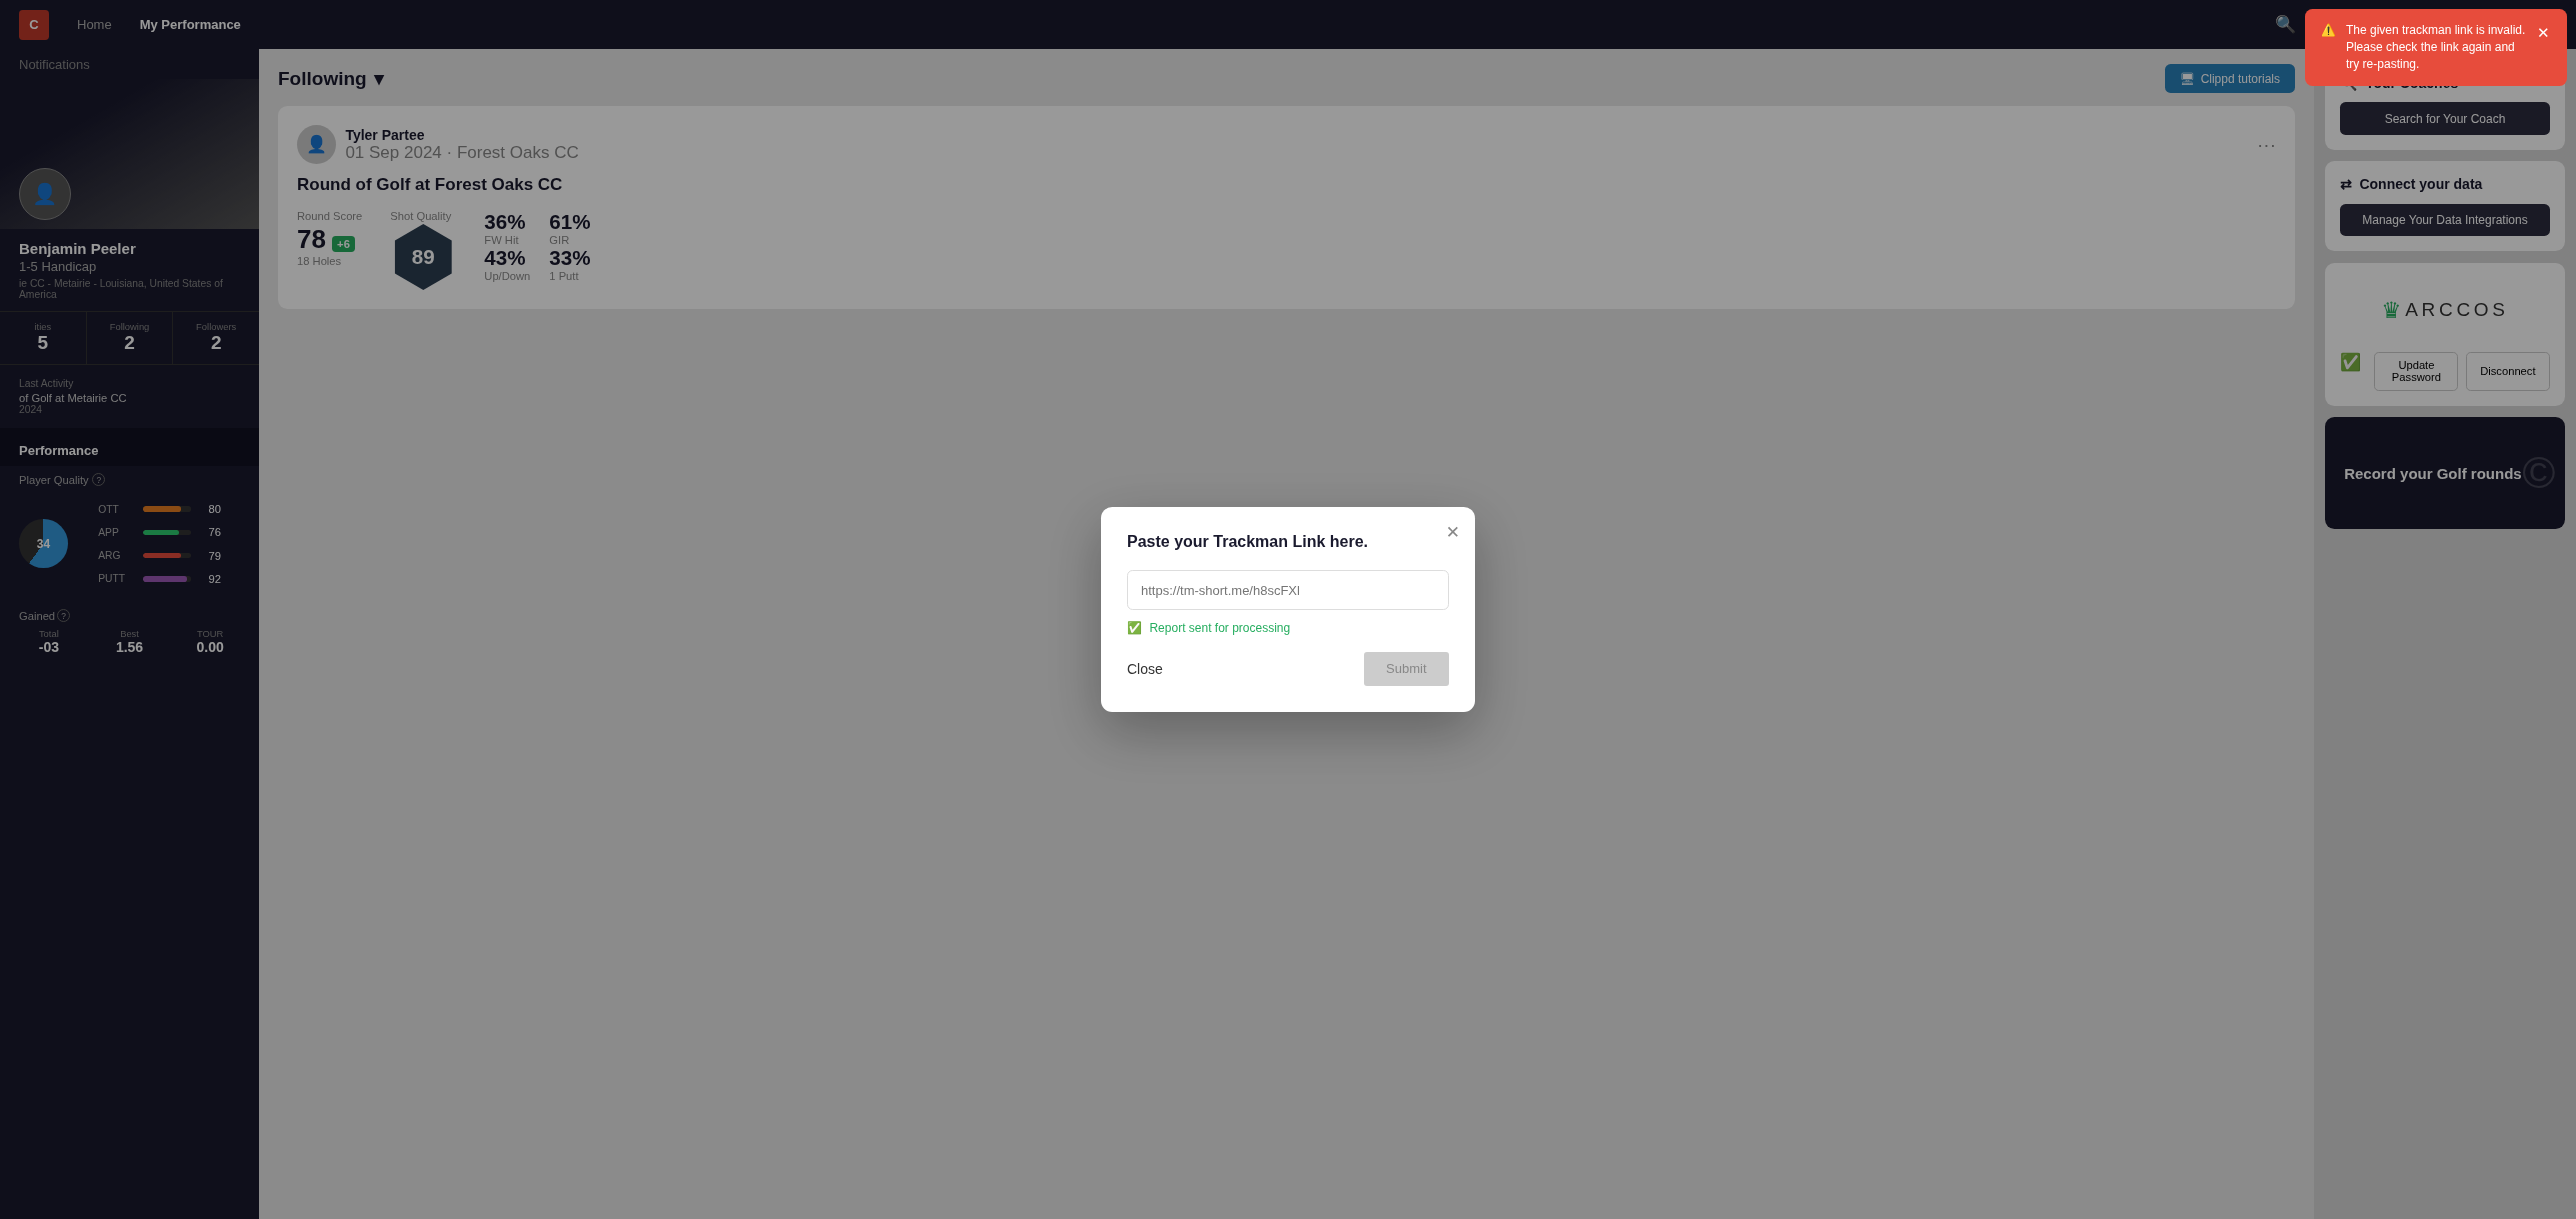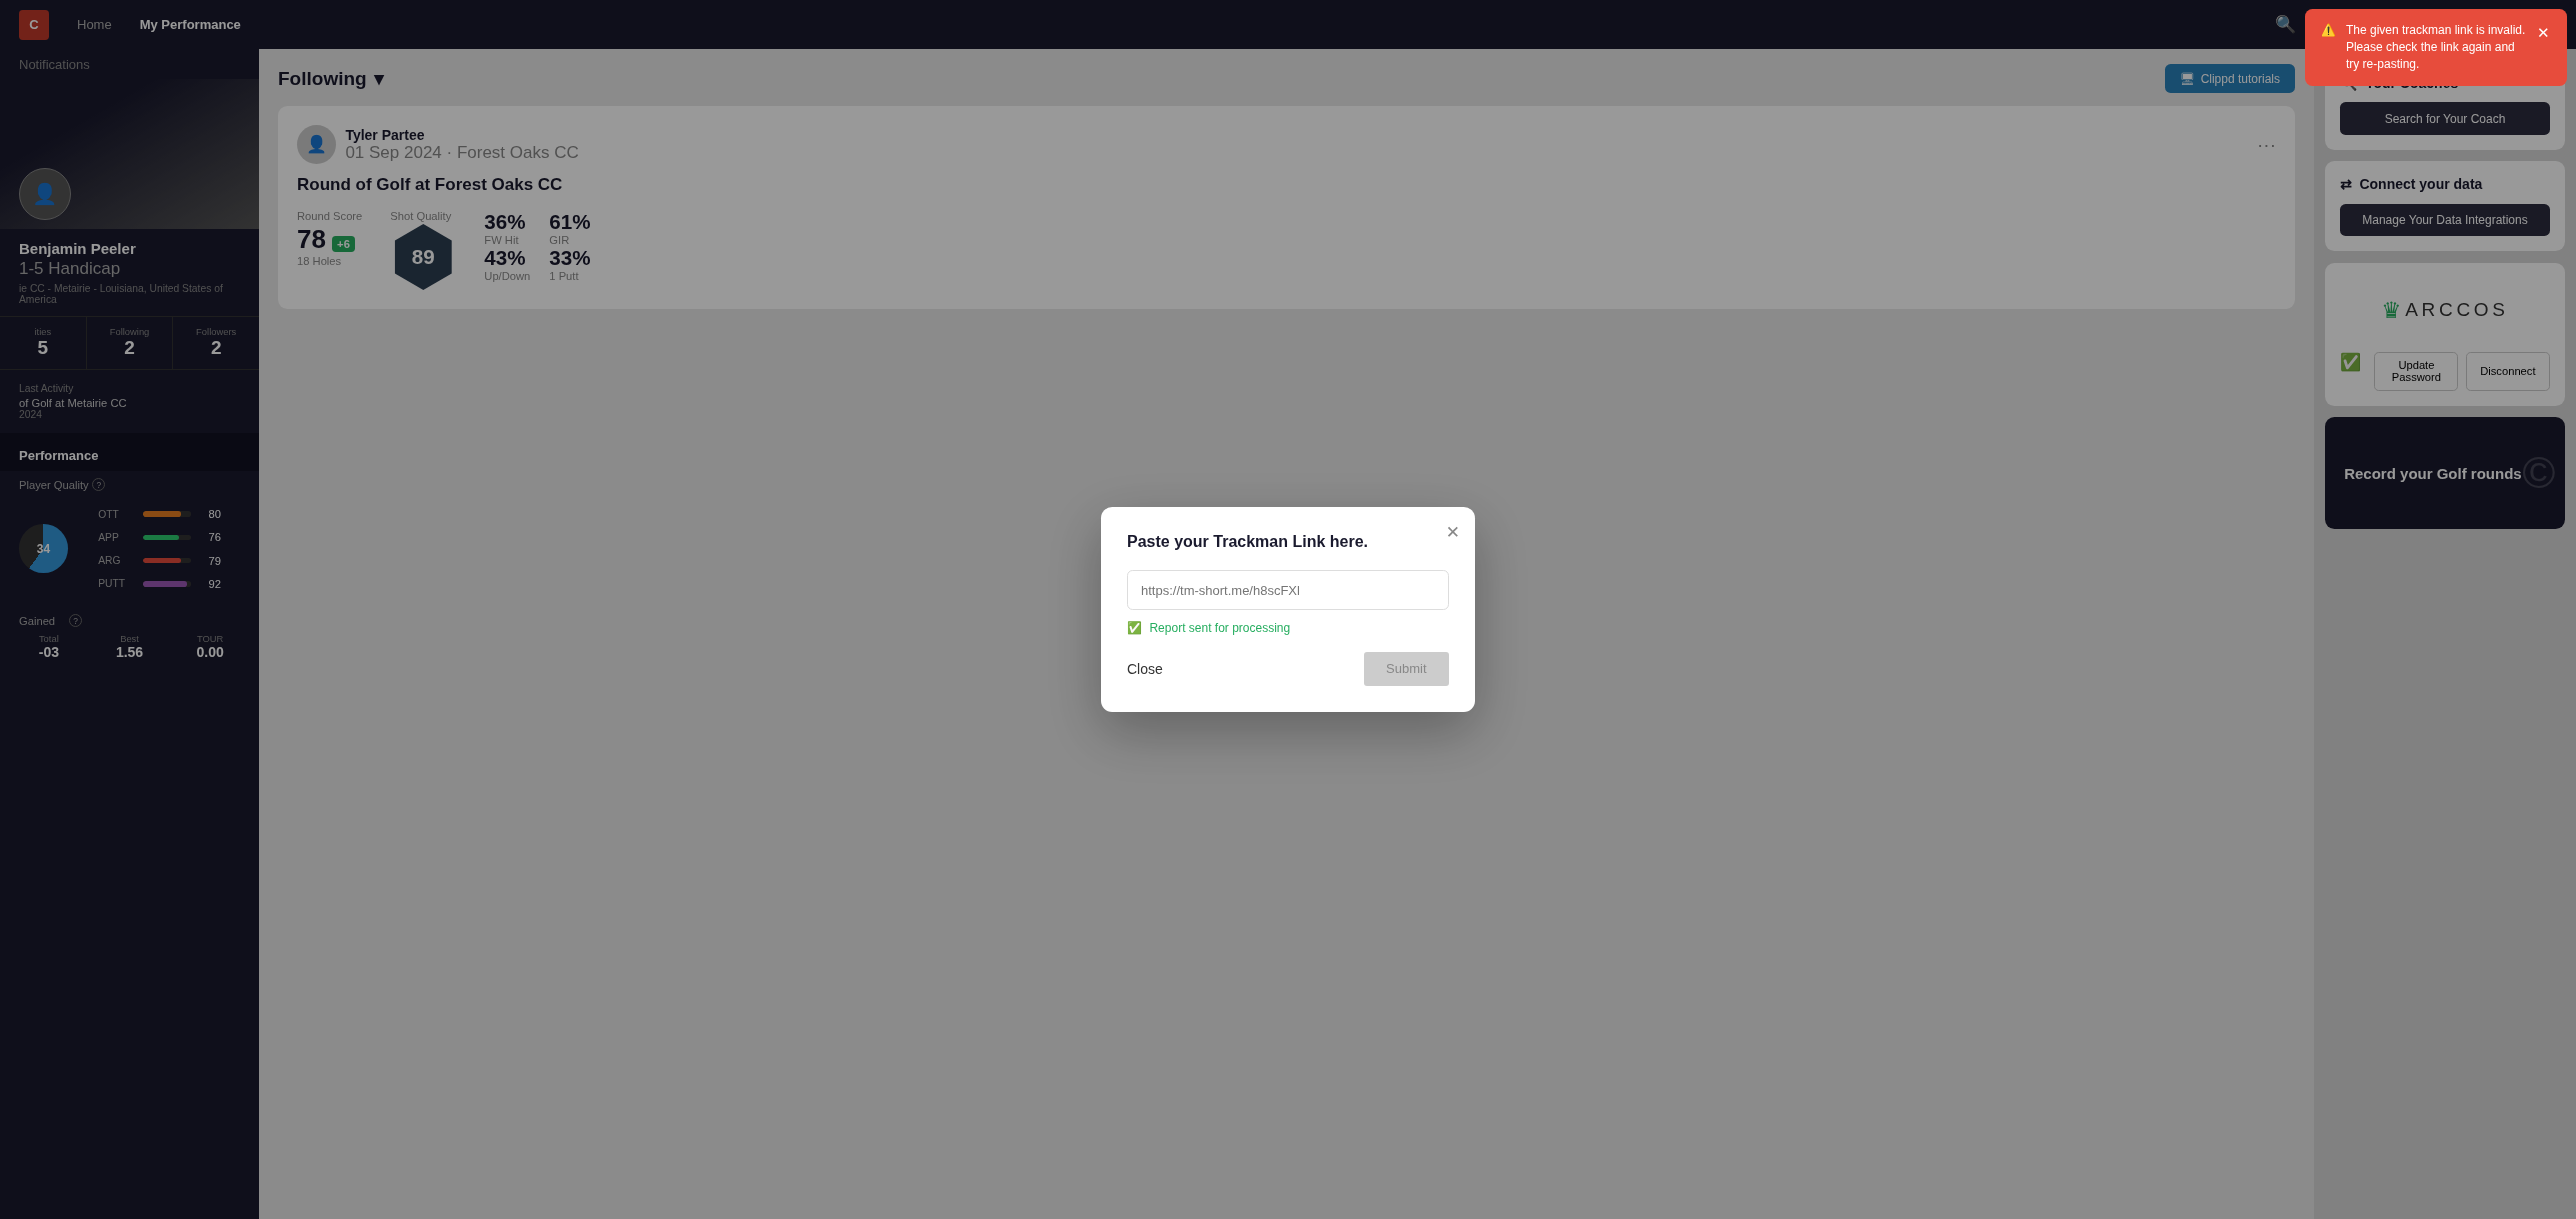--- a/index.html
+++ b/index.html
@@ -42,21 +42,21 @@
     }
     .sidebar-profile-img .bg-img {
       width: 100%; height: 100%; background: linear-gradient(to bottom right, #1a1a2e 30%, #555);
     }
     .sidebar-avatar {
       position: absolute; bottom: 9.4px; left: 19px;
       width: 52px; height: 52px; border-radius: 50%; background: #555; border: 1.9px solid #888;
       display: flex; align-items: center; justify-content: center; font-size: 20.6px; color: #ccc;
     }
     .sidebar-name { color: white; font-weight: 700; font-size: 15px; padding: 11.2px 19px 1.9px; }
-    .sidebar-handicap { color: #aaa; font-size: 17px; padding: 0 19px 3.7px; }
+    .sidebar-handicap { color: #aaa; font-size: 13px; padding: 0 19px 3.7px; }
     .sidebar-location { color: #888; font-size: 10.3px; padding: 0 19px 11.2px; }
     .sidebar-stats { display: flex; border-top: 0.9px solid #333; border-bottom: 0.9px solid #333; }
     .sidebar-stat { flex: 1; text-align: center; padding: 9.4px 3.7px; border-right: 0.9px solid #333; }
     .sidebar-stat:last-child { border-right: none; }
     .sidebar-stat-label { color: #888; font-size: 9.4px; }
     .sidebar-stat-value { color: white; font-size: 19px; font-weight: 700; }
     .sidebar-activity { padding: 13px 19px; }
     .sidebar-activity-label { color: #888; font-size: 10.3px; margin-bottom: 3.7px; }
     .sidebar-activity-item { color: #ccc; font-size: 11.2px; }
     .sidebar-activity-sub { color: #888; font-size: 10.3px; }
@@ -265,21 +265,21 @@
         <div class="player-quality-row">
           <span class="pq-label">PUTT</span>
           <div class="pq-bar-wrap">
               <div class="pq-bar putt" style="width:92%;"></div>
             </div>
           <span class="pq-value">92</span>
         </div>
       </div>
     </div>
     <div class="gained-section">
-      <div style="display:flex; align-items:center; gap:14px; color:#aaa; font-size:11.2px; margin-bottom:5.6px;">
+      <div style="display:flex; align-items:center; gap:2px; color:#aaa; font-size:11.2px; margin-bottom:5.6px;">
         <span>Gained</span>
         <span style="border:0.9px solid #666; border-radius:50%; width:13px; height:13px; font-size:8.4px; display:inline-flex; align-items:center; justify-content:center;">?</span>
       </div>
       <div class="gained-row">
         <div class="gained-col">
           <div class="gained-col-label">Total</div>
           <div class="gained-col-value">-03</div>
         </div>
         <div class="gained-col">
           <div class="gained-col-label">Best</div>

